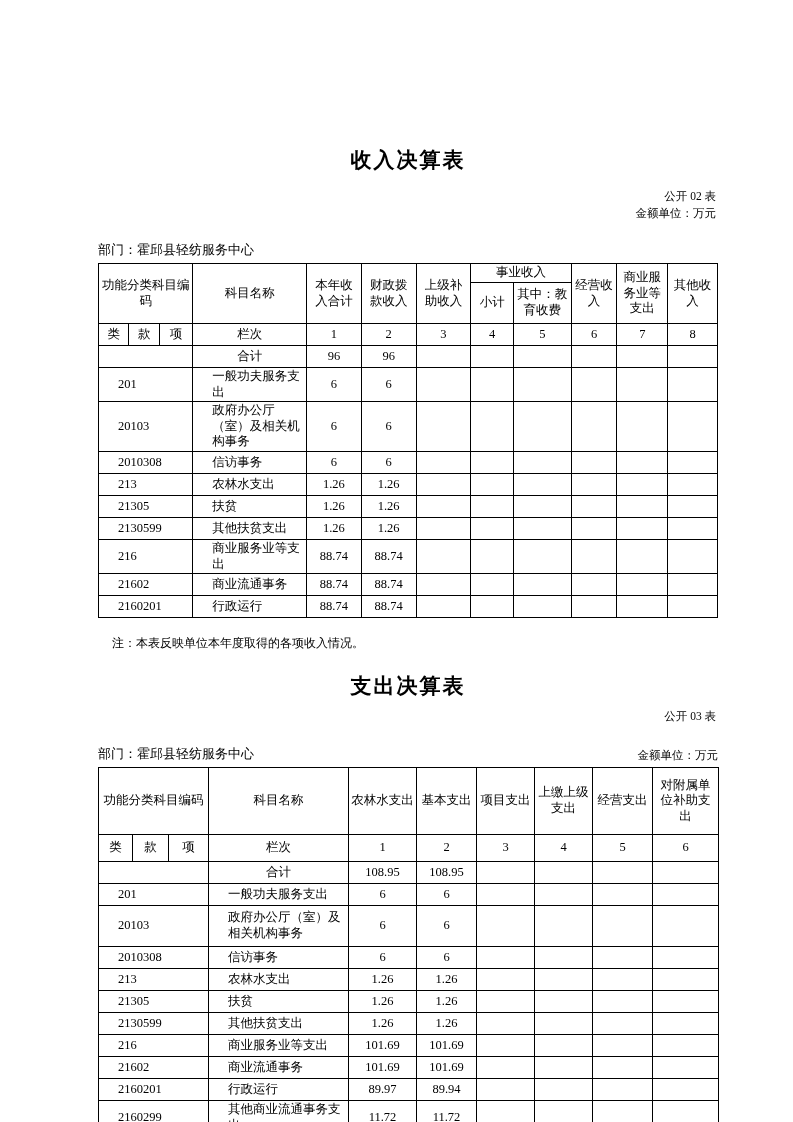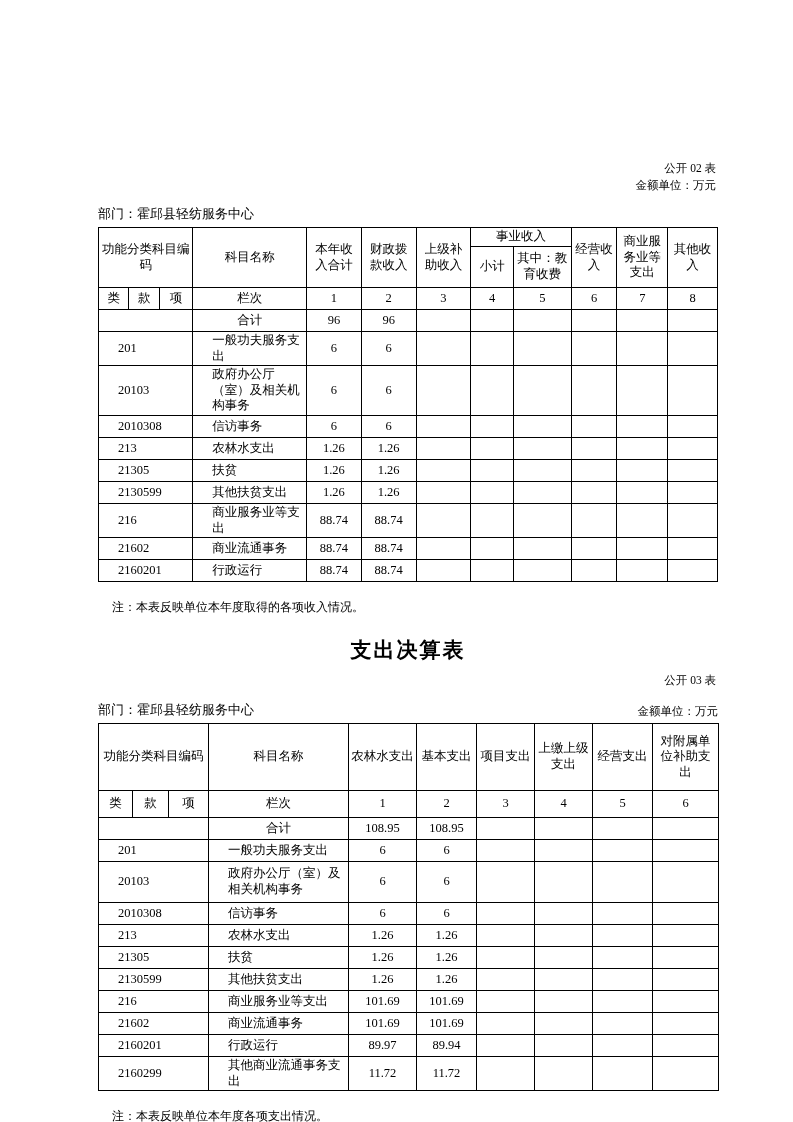--- a/index.html
+++ b/index.html
@@ -39,21 +39,21 @@
   }
   .meta-right {
     text-align: right;
     font-size: 11.5px;
     line-height: 1.45;
     margin-top: 14px;
     padding-right: 2px;
   }
   .dept-line {
     font-size: 13px;
-    margin-top: 12px;
+    margin-top: 20px;
     margin-bottom: 4px;
   }
   table.fin {
     border-collapse: collapse;
     width: 620px;
     table-layout: fixed;
     font-size: 12.5px;
   }
   table.fin td, table.fin th {
     border: 1px solid #000;
@@ -95,20 +95,21 @@
     font-size: 11.5px;
   }
 </style>
 </head>
 <body>
 
 <div class="page">
   <div class="content">
 
     <div class="title-block">
+      <div class="doc-title">收入决算表</div>
       <div class="meta-right">
         <div>公开 02 表</div>
         <div>金额单位：万元</div>
       </div>
       <div class="dept-line">部门：霍邱县轻纺服务中心</div>
 
       <table class="fin">
         <colgroup>
           <col style="width:30px">
             <col style="width:30px">

